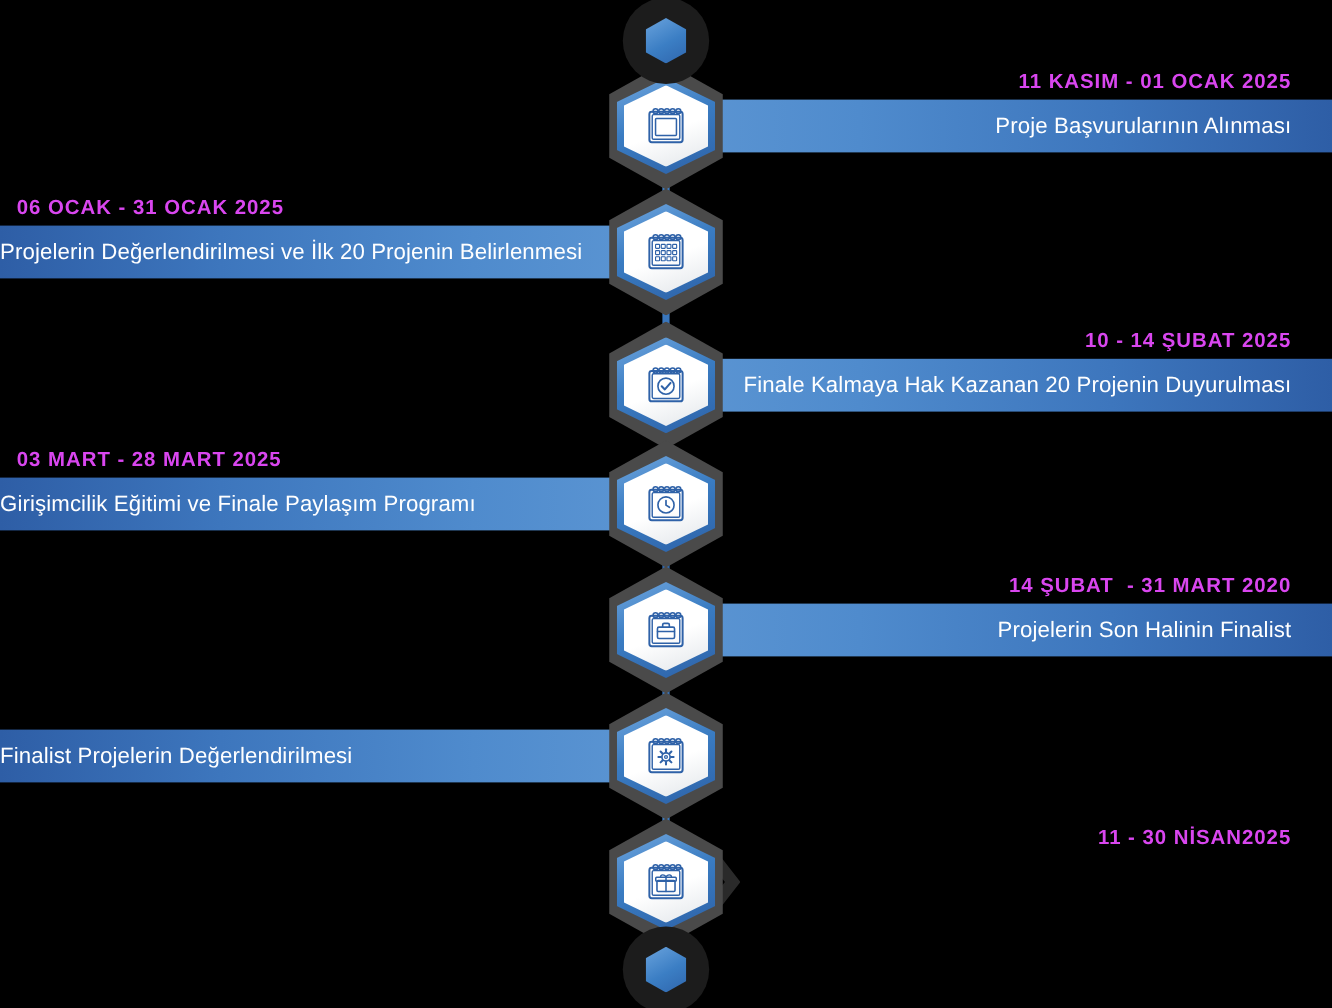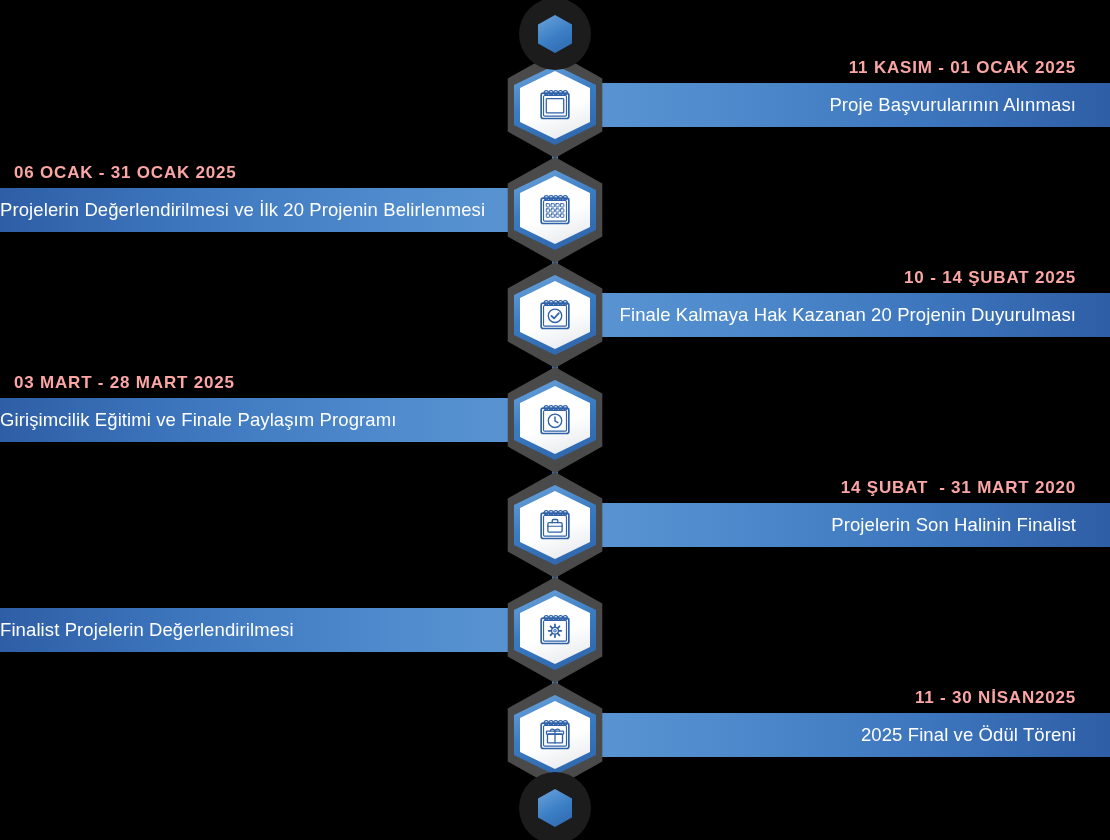--- a/index.html
+++ b/index.html
@@ -132,21 +132,21 @@
     letter-spacing:0.1px;
     white-space:nowrap;
   }
 
   
   .date {
     position:absolute;
     top:3px;
     height:26px;
     line-height:26px;
-    color:#fca5a5;
+    color:#d946ef;
     font-size:17px;
     font-weight:700;
     letter-spacing:0.8px;
     white-space:pre;
     z-index:5;
   }
   .date.right { right:34px; text-align:right; }
   .date.left  { left:14px;  text-align:left; }
 </style>
 </head>
@@ -215,21 +215,21 @@
               <rect x="25" y="22.5" width="4.2" height="4.2" rx="0.6" stroke-width="1.2"></rect>
               <rect x="31" y="22.5" width="4.2" height="4.2" rx="0.6" stroke-width="1.2"></rect>
               <rect x="13" y="29" width="4.2" height="4.2" rx="0.6" stroke-width="1.2"></rect>
               <rect x="19" y="29" width="4.2" height="4.2" rx="0.6" stroke-width="1.2"></rect>
               <rect x="25" y="29" width="4.2" height="4.2" rx="0.6" stroke-width="1.2"></rect>
               <rect x="31" y="29" width="4.2" height="4.2" rx="0.6" stroke-width="1.2"></rect>
             </svg>
           </div>
         </div>
       </div>
-      <div class="row" style="top: 262px;">
+      <div class="row" style="top: 268px;">
         <div class="date right">10 - 14 ŞUBAT 2025</div>
         <div class="notch right"></div>
         <div class="bar right">
           <span class="bar-title">Finale Kalmaya Hak Kazanan 20 Projenin Duyurulması</span>
         </div>
         <div class="badge">
           <div class="hex-outer"></div>
           <div class="hex-mid"></div>
           <div class="hex-inner">
             <svg viewBox="0 0 48 48" fill="none" stroke="#2f62a8" stroke-width="2.1" stroke-linecap="round" stroke-linejoin="round">
@@ -322,23 +322,20 @@
               <path d="M20.3 21.3 L18.3 19.3" stroke-width="2.2"></path>
               <path d="M24.0 19.8 L24.0 17.0" stroke-width="2.2"></path>
               <path d="M27.7 21.3 L29.7 19.3" stroke-width="2.2"></path>
             </svg>
           </div>
         </div>
       </div>
       <div class="row" style="top: 682px;">
         <div class="date right">11 - 30 NİSAN2025</div>
         <div class="notch right"></div>
-        <div class="bar right">
-          <span class="bar-title">2025 Final ve Ödül Töreni</span>
-        </div>
         <div class="badge">
           <div class="hex-outer"></div>
           <div class="hex-mid"></div>
           <div class="hex-inner">
             <svg viewBox="0 0 48 48" fill="none" stroke="#2f62a8" stroke-width="2.1" stroke-linecap="round" stroke-linejoin="round">
               <rect x="6.5" y="9" width="35" height="32" rx="2.5"></rect>
               <rect x="9.5" y="12" width="29" height="26" rx="1.5" stroke-width="1.5"></rect>
               <circle cx="13" cy="8.5" r="2.6" stroke-width="1.6"></circle>
               <circle cx="19" cy="8.5" r="2.6" stroke-width="1.6"></circle>
               <circle cx="25" cy="8.5" r="2.6" stroke-width="1.6"></circle>

